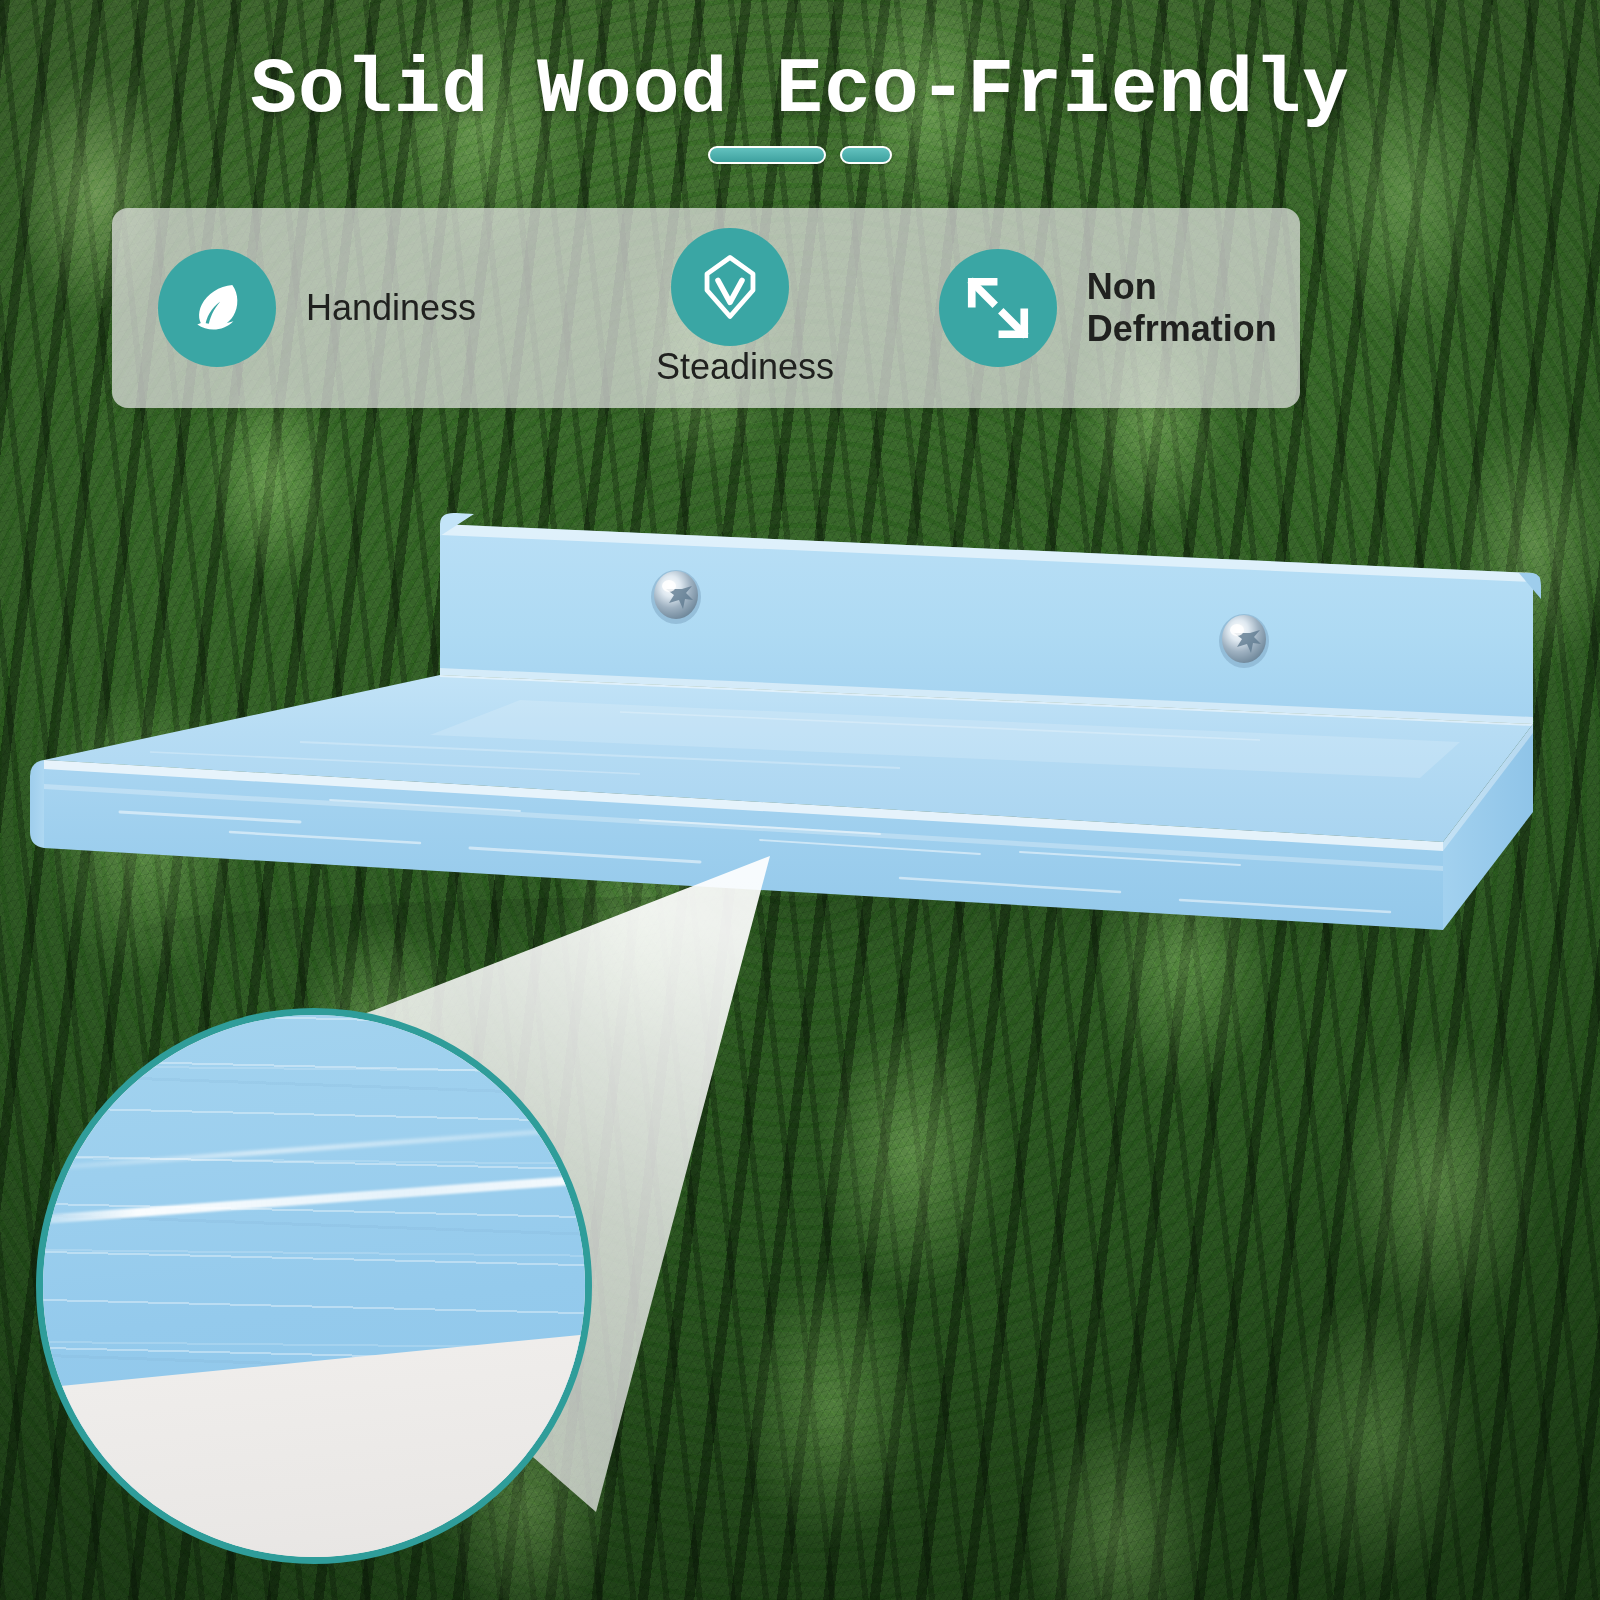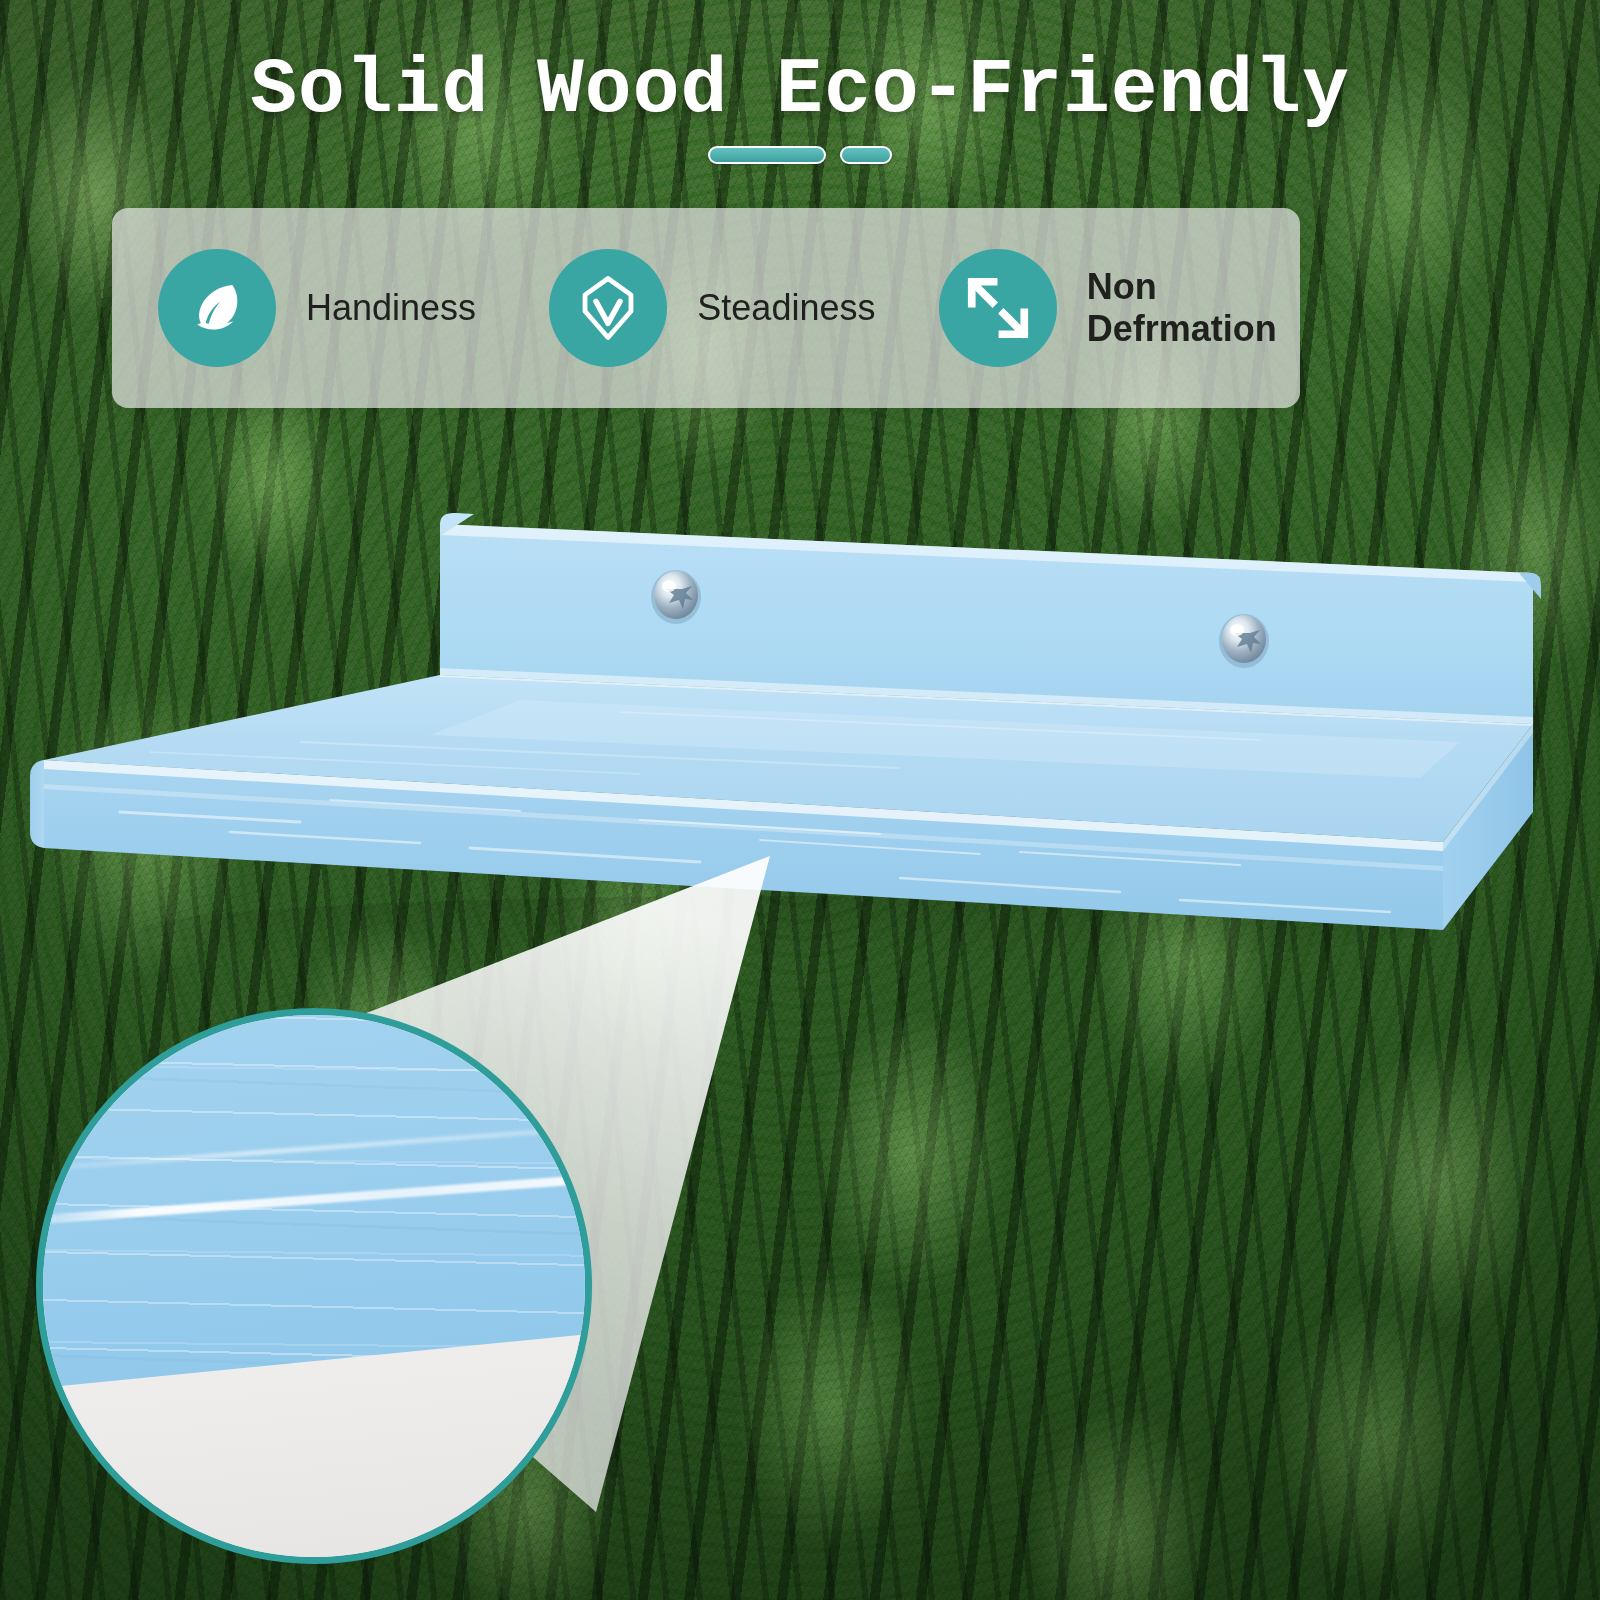--- a/index.html
+++ b/index.html
@@ -125,21 +125,21 @@
     box-shadow: 0 2px 14px rgba(0,0,0,.10);
     margin-top: 20px;
   }
   .feature {
     display: flex;
     align-items: center;
     flex: 1 1 0;
     padding-left: 46px;
     box-sizing: border-box;
   }
-  .feature:nth-child(2) { padding-left: 30px; }
+  .feature:nth-child(2) { padding-left: 30px; flex-direction: column; }
   .feature:nth-child(3) { padding-left: 28px; font-weight: bold; }
   .icon-circle {
     width: 118px;
     height: 118px;
     flex: 0 0 118px;
     border-radius: 50%;
     background: #3aa6a4;
     display: flex;
     align-items: center;
     justify-content: center;

